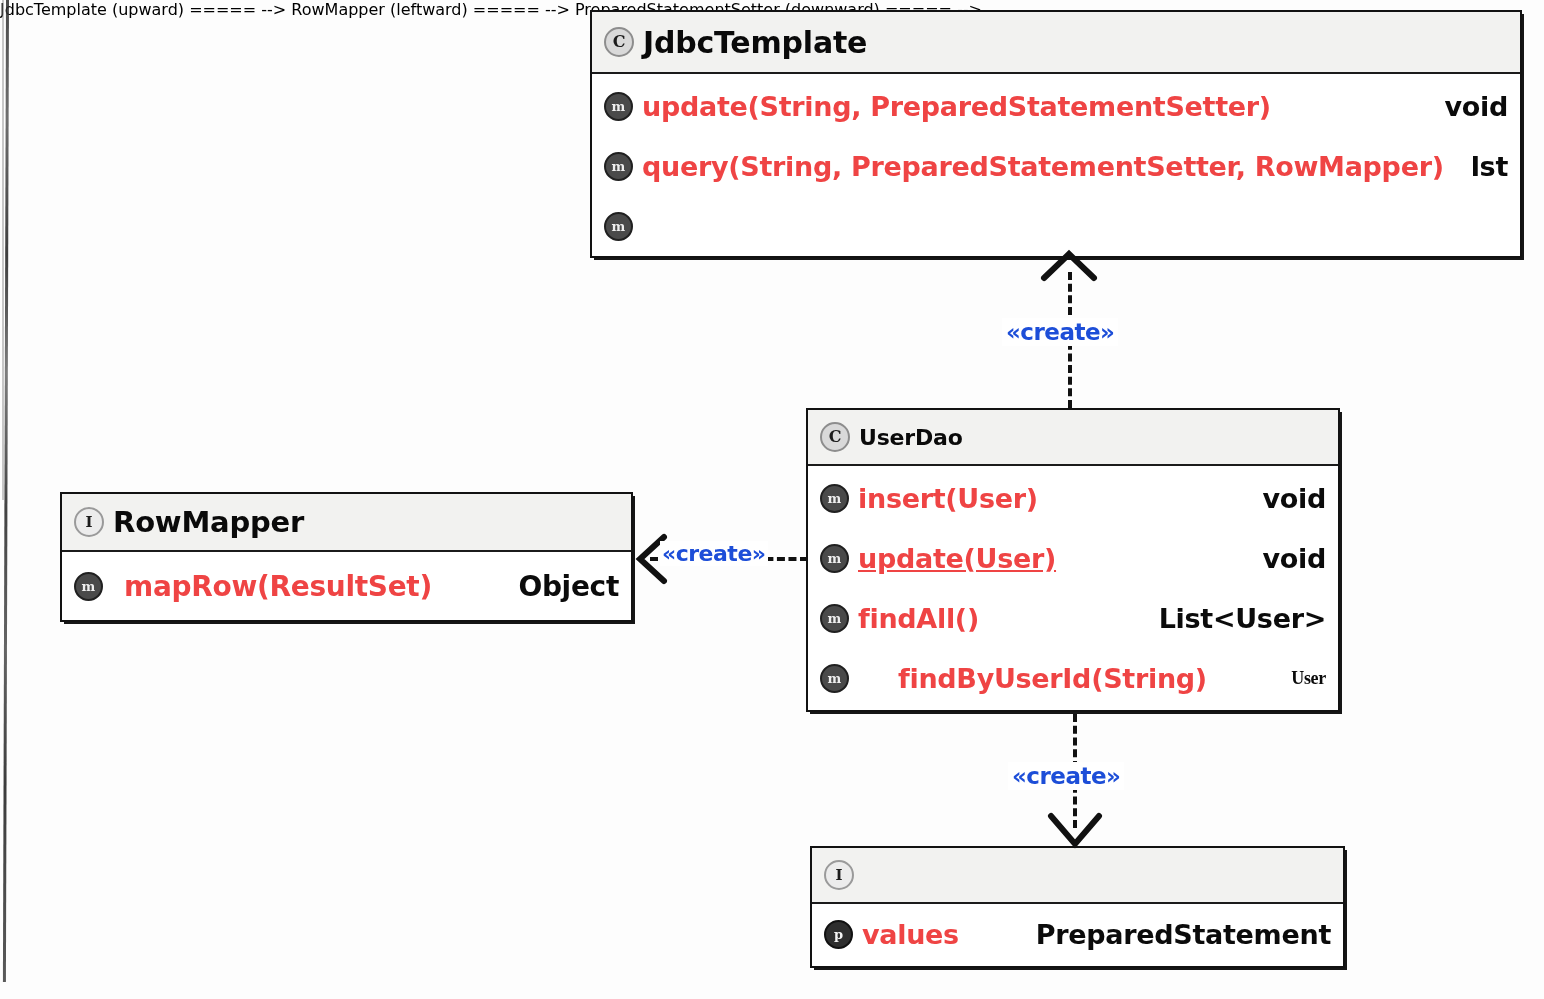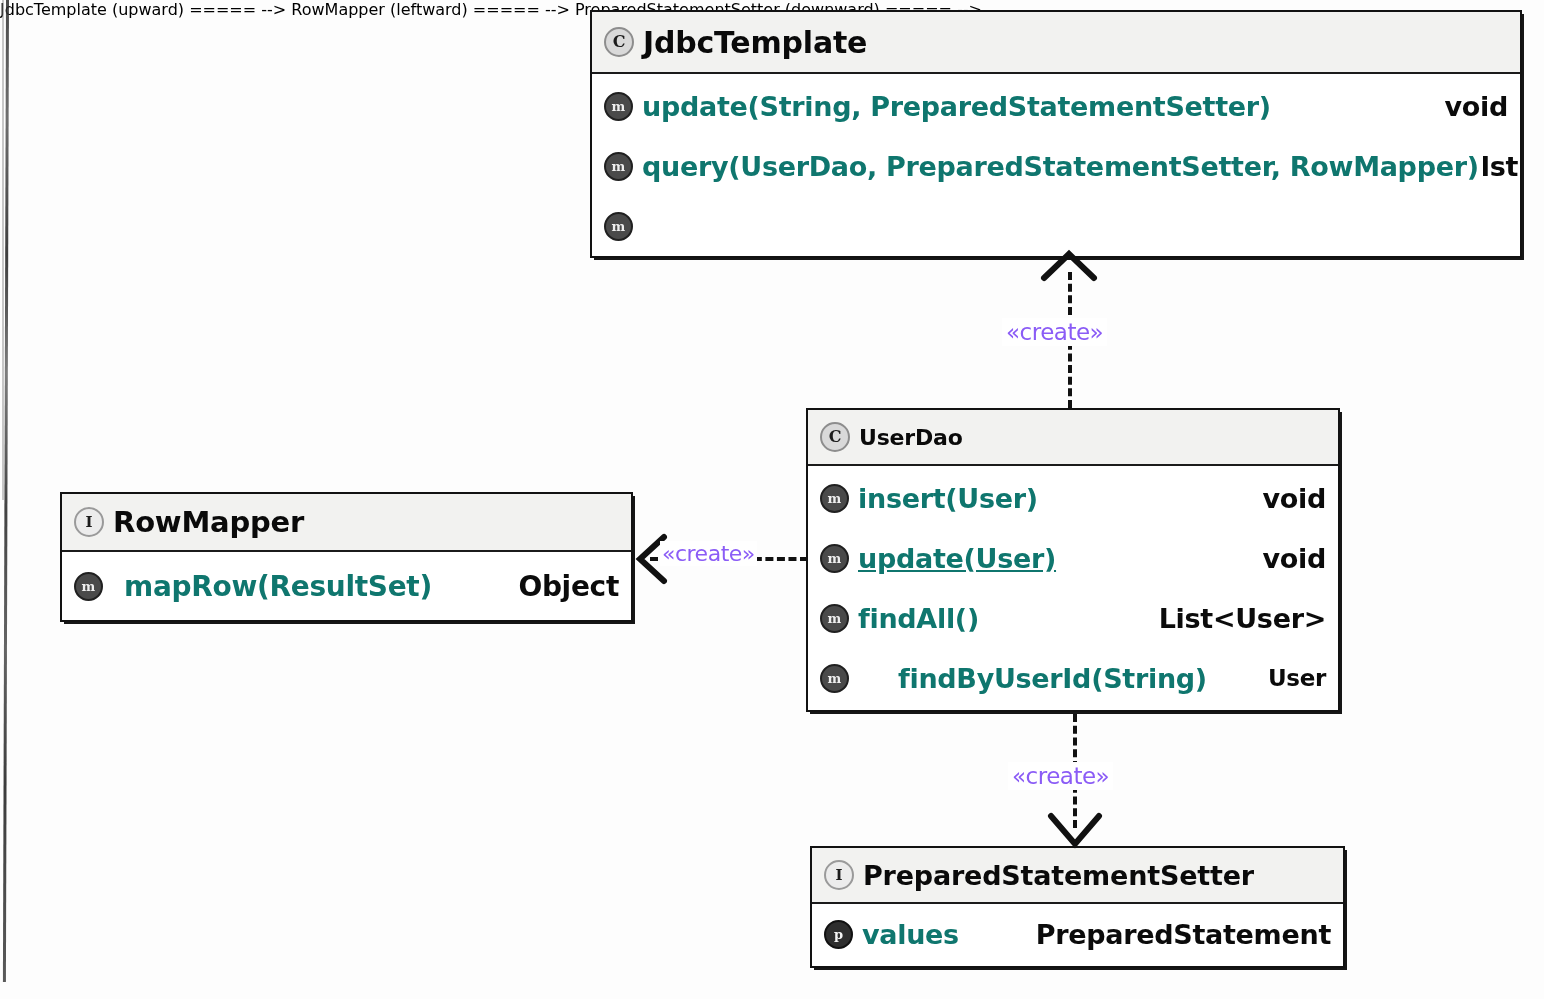--- a/index.html
+++ b/index.html
@@ -71,21 +71,21 @@
   .uml-row {
     display: flex;
     align-items: center;
     padding: 0 12px 0 12px;
     box-sizing: border-box;
     white-space: nowrap;
     overflow: hidden;
   }
   .uml-row .sig {
     font-weight: bold;
-    color: #0f766e;
+    color: #ef4444;
     letter-spacing: -0.3px;
   }
   .uml-row .ret {
     margin-left: auto;
     padding-left: 22px;
     font-weight: bold;
     color: #0b0b0b;
     letter-spacing: -0.3px;
   }
 
@@ -136,24 +136,24 @@
     border-left: 4px dashed #111111;
     width: 0;
   }
   .dep-h {
     position: absolute;
     border-top: 4px dashed #111111;
     height: 0;
   }
   .stereotype {
     position: absolute;
-    font-weight: normal;
+    font-weight: bold;
     font-size: 23px;
     letter-spacing: -0.5px;
-    color: #8b5cf6;
+    color: #1d4ed8;
     background: #ffffff;
     padding: 1px 4px;
     white-space: nowrap;
   }
   .arrow {
     position: absolute;
     width: 0; height: 0;
   }
   
   .arrow svg { display: block; overflow: visible; }
@@ -173,21 +173,21 @@
       <span class="uml-title" style="font-size:30px;">JdbcTemplate</span>
     </div>
     <div class="uml-members">
       <div class="uml-row" style="height:60px;">
         <span class="ico ico-method">m</span>
         <span class="sig" style="font-size:27px;">update(String, PreparedStatementSetter)</span>
         <span class="ret" style="font-size:27px;">void</span>
       </div>
       <div class="uml-row" style="height:60px;">
         <span class="ico ico-method">m</span>
-        <span class="sig" style="font-size:27px;">query(UserDao, PreparedStatementSetter, RowMapper)</span>
+        <span class="sig" style="font-size:27px;">query(String, PreparedStatementSetter, RowMapper)</span>
         <span class="ret" style="font-size:27px; padding-left:2px;">lst</span>
       </div>
       <div class="uml-row" style="height:60px;">
         <span class="ico ico-method">m</span>
       </div>
     </div>
   </div>
 
   
   <div class="uml-box" style="left:806px; top:408px; width:534px; height:304px;">
@@ -207,21 +207,21 @@
         <span class="ret" style="font-size:27px;">void</span>
       </div>
       <div class="uml-row" style="height:60px;">
         <span class="ico ico-method">m</span>
         <span class="sig" style="font-size:27px;">findAll()</span>
         <span class="ret" style="font-size:27px;text-align:center;">List&lt;User&gt;</span>
       </div>
       <div class="uml-row" style="height:60px;">
         <span class="ico ico-method">m</span>
         <span class="sig" style="font-size:27px;margin-left:40px;">findByUserId(String)</span>
-        <span class="ret" style="font-size:23px;">User</span>
+        <span class="ret" style="font-size:18px;font-family:Liberation Serif, serif;">User</span>
       </div>
     </div>
   </div>
 
   
   <div class="uml-box" style="left:60px; top:492px; width:573px; height:130px;">
     <div class="uml-header" style="height:58px;">
       <span class="ico ico-iface">I</span>
       <span class="uml-title" style="font-size:29px;">RowMapper</span>
     </div>
@@ -231,21 +231,20 @@
         <span class="sig" style="font-size:28px;margin-left:12px;">mapRow(ResultSet)</span>
         <span class="ret" style="font-size:28px;">Object</span>
       </div>
     </div>
   </div>
 
   
   <div class="uml-box" style="left:810px; top:846px; width:535px; height:122px;">
     <div class="uml-header" style="height:56px;">
       <span class="ico ico-iface">I</span>
-      <span class="uml-title" style="font-size:27px;">PreparedStatementSetter</span>
     </div>
     <div class="uml-members">
       <div class="uml-row" style="height:56px;">
         <span class="ico ico-prop">p</span>
         <span class="sig" style="font-size:27px;">values</span>
         <span class="ret" style="font-size:27px;">PreparedStatement</span>
       </div>
     </div>
   </div>
 

